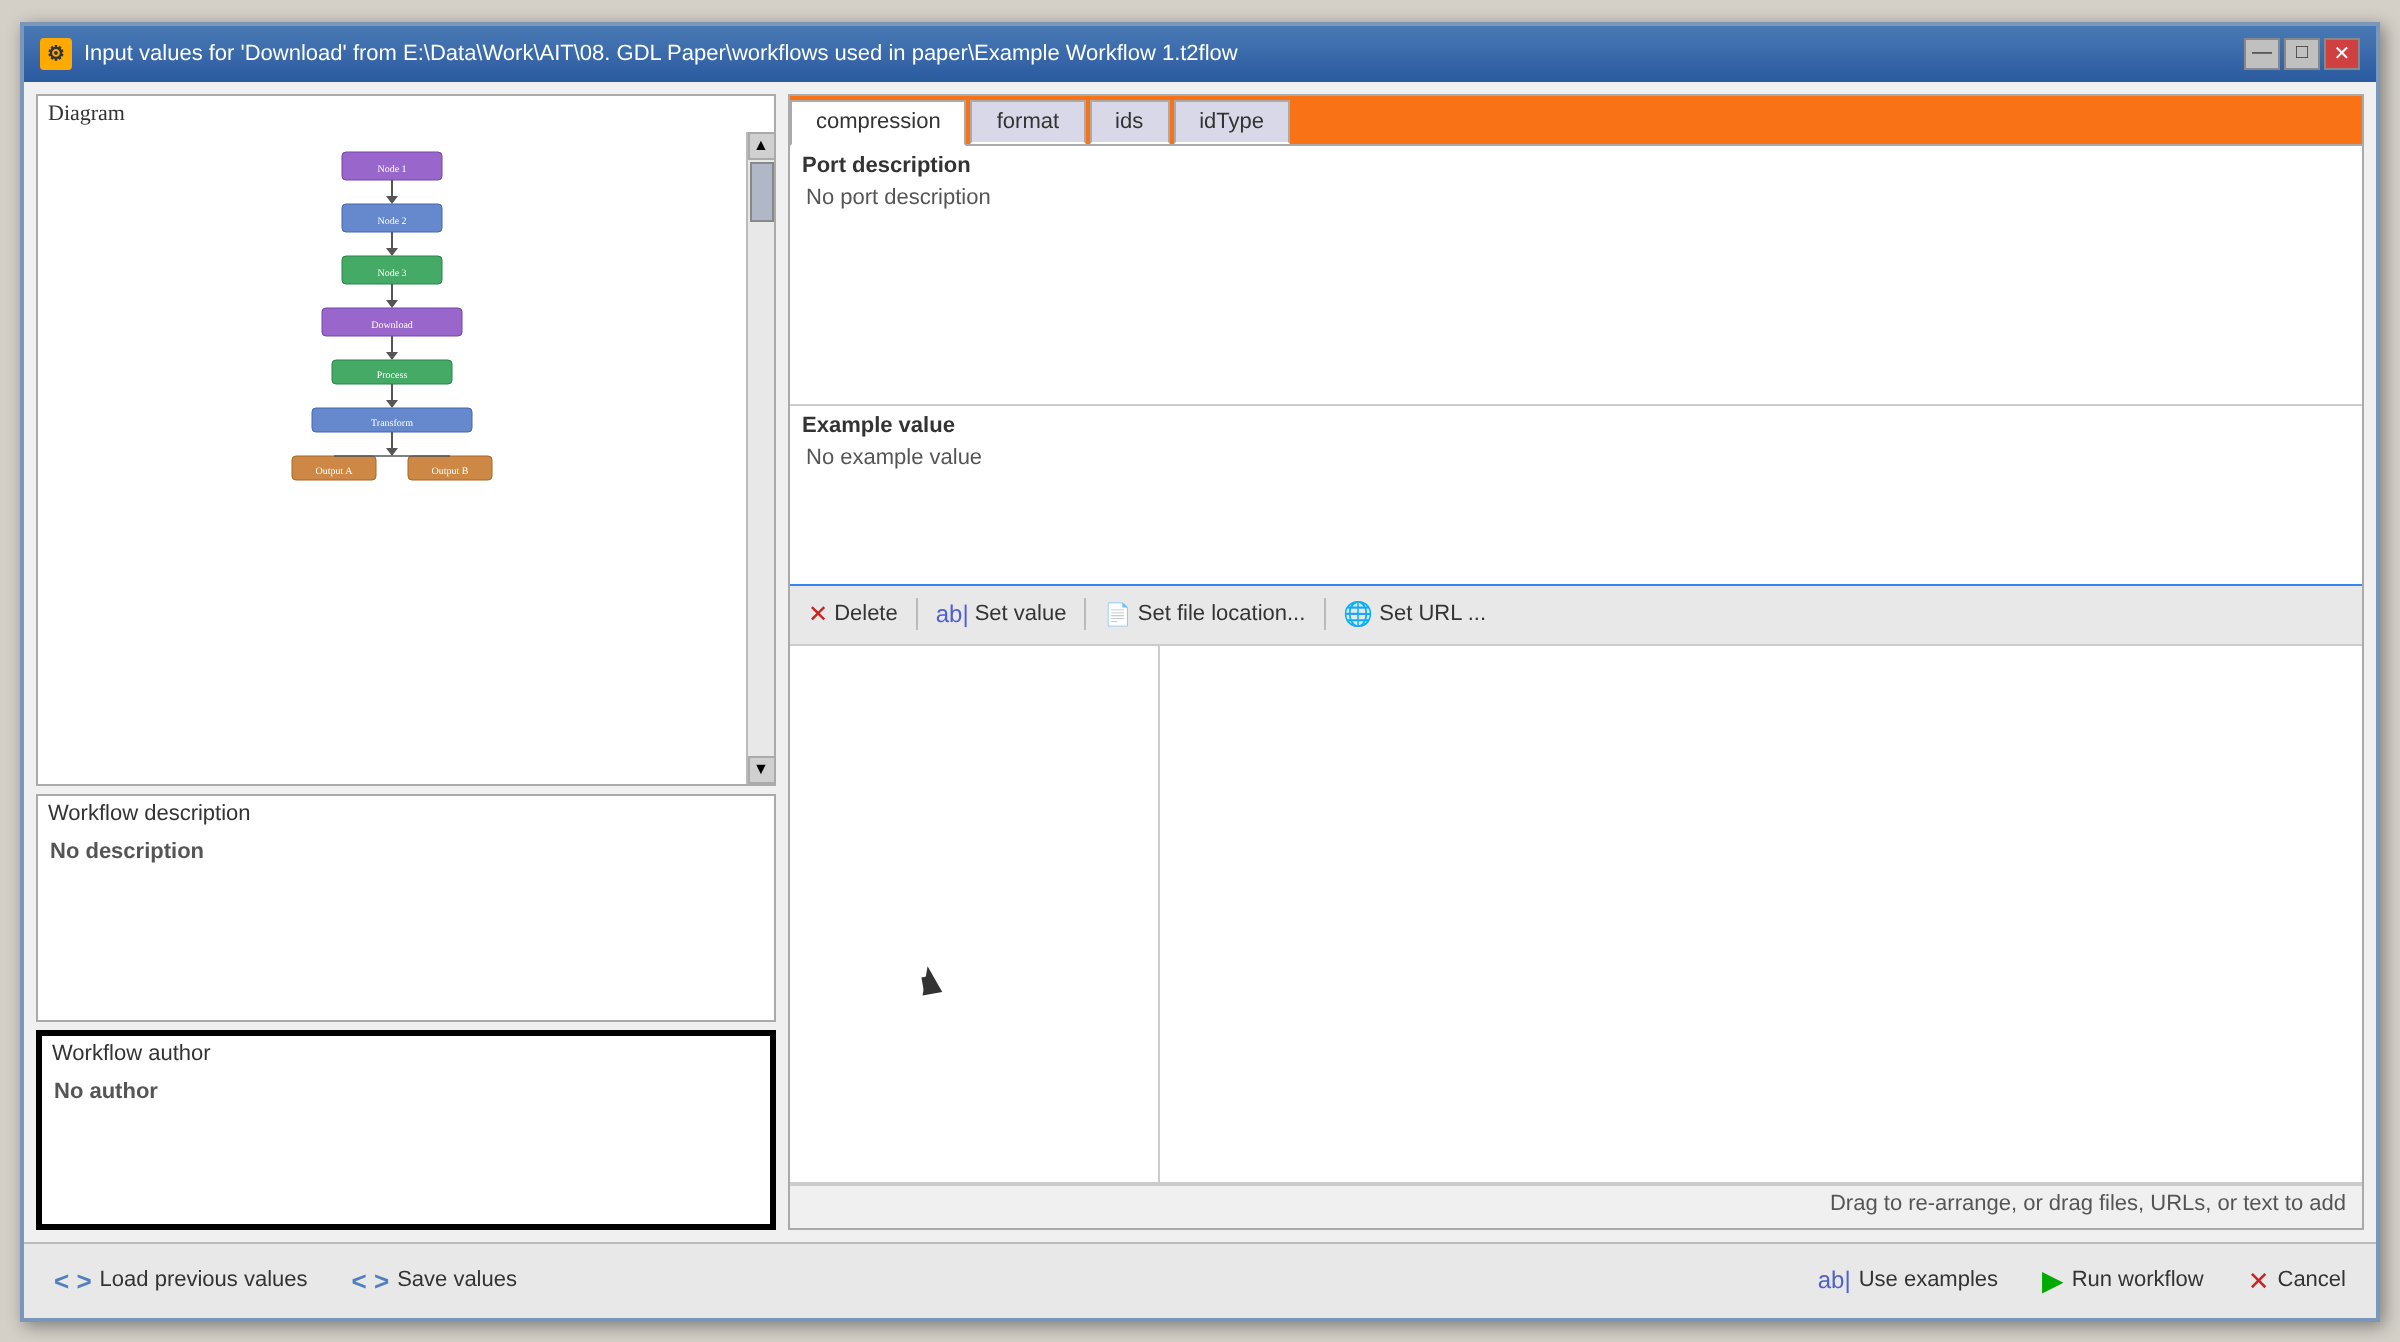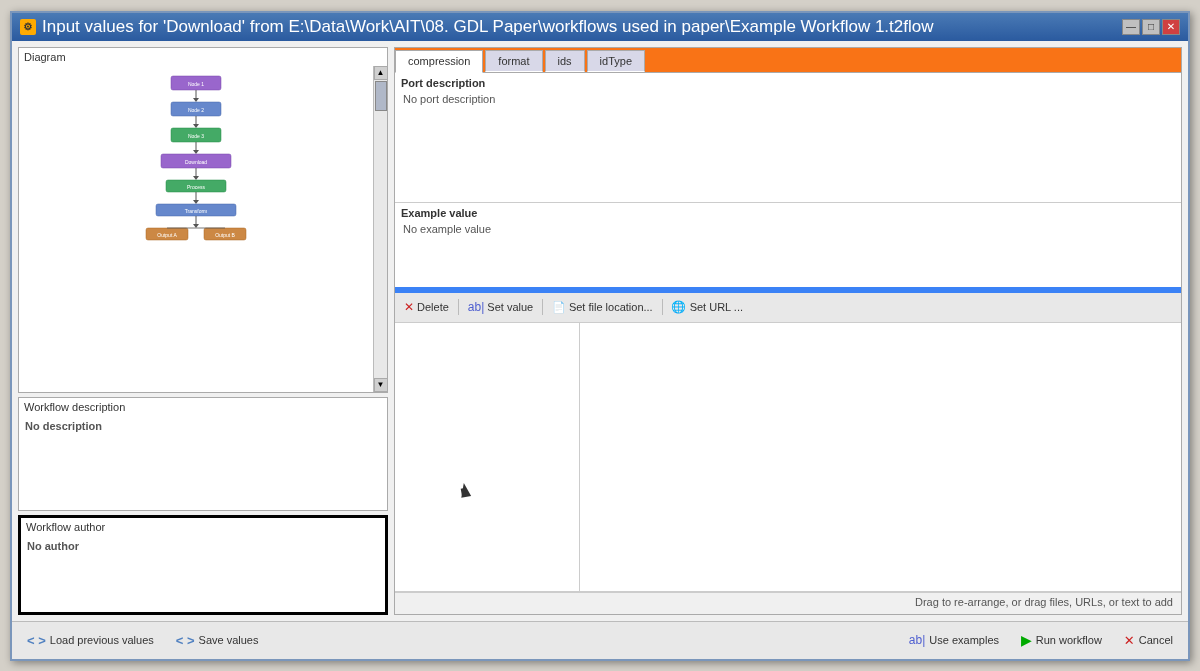--- a/index.html
+++ b/index.html
@@ -49,21 +49,21 @@
       border-radius: 2px;
       display: flex;
       align-items: center;
       justify-content: center;
       font-size: 10px;
       font-weight: bold;
       color: #333;
     }
 
     .title-text {
-      font-size: 17px;
+      font-size: 11px;
       font-weight: normal;
       white-space: nowrap;
       overflow: hidden;
       text-overflow: ellipsis;
     }
 
     .title-buttons {
       display: flex;
       gap: 2px;
     }
@@ -99,20 +99,21 @@
       gap: 4px;
     }
 
     .diagram-section {
       border: 1px solid #aaa;
       background: white;
       flex: 1;
       display: flex;
       flex-direction: column;
       overflow: hidden;
+      font-family: Liberation Serif, serif;
     }
 
     .section-label {
       font-size: 11px;
       color: #333;
       padding: 3px 5px;
       font-weight: normal;
     }
 
     .scrollbar-v {
@@ -244,21 +245,21 @@
       font-weight: bold;
     }
 
     .subsection-content {
       padding: 2px 8px;
       color: #555;
       font-size: 11px;
     }
 
     .example-value-section {
-      border-bottom: 6px solid #3b82f6;
+      border-bottom: 1px solid #3b82f6;
       height: 90px;
       flex-shrink: 0;
     }
 
     .toolbar-section {
       background: #e8e8e8;
       border-bottom: 1px solid #ccc;
       padding: 3px 6px;
       display: flex;
       align-items: center;

